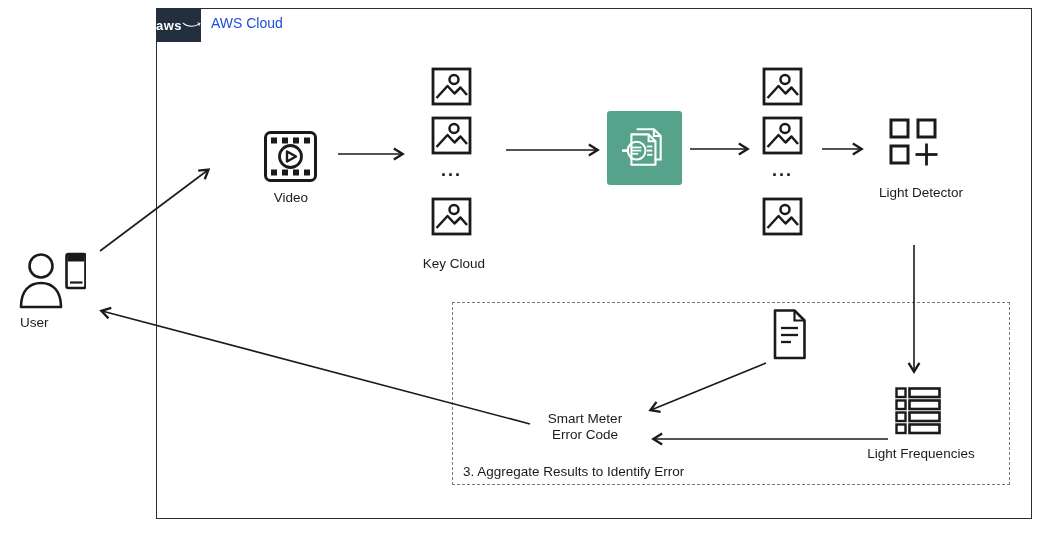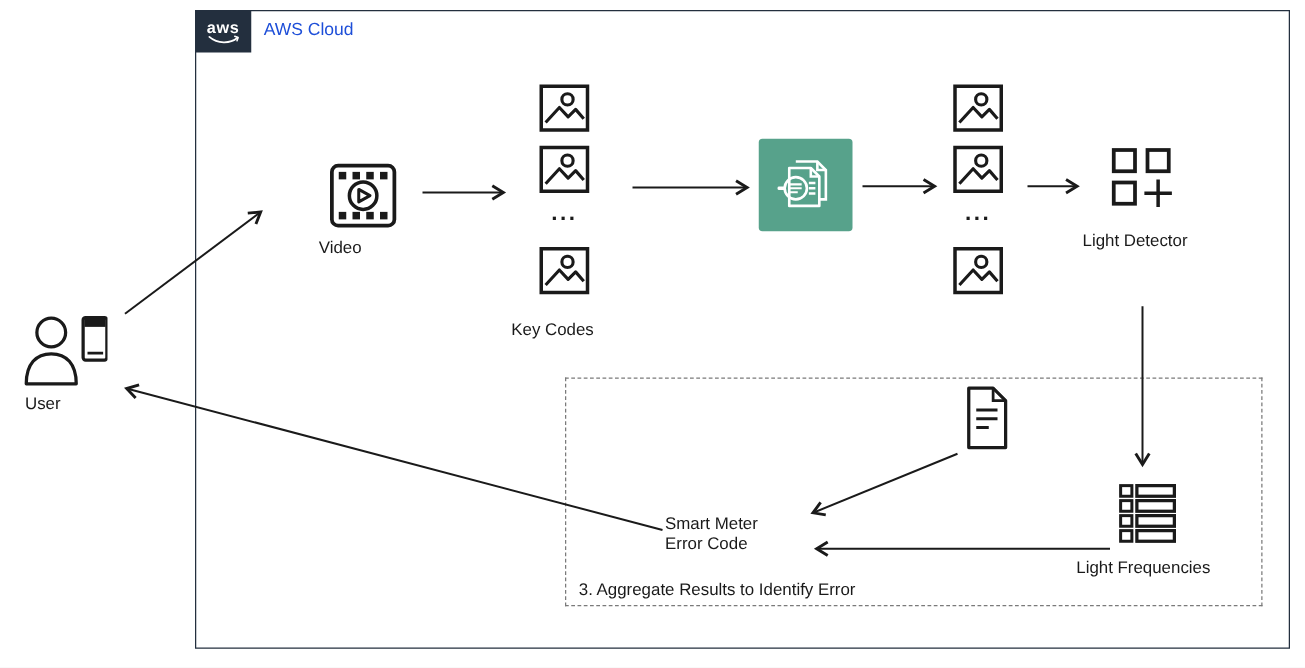--- a/index.html
+++ b/index.html
@@ -3,27 +3,27 @@
 <meta charset="utf-8">
 <style>
   :root{
     --aws-dark:#232F3E; --textract-teal:#57A28B; --ink:#1A1A1A;
     --dashed:#7A7A7A; --background:#FFFFFF;
   }
   *{box-sizing:border-box;margin:0;padding:0}
   body{background:#e8e8e8;font-family:"Liberation Sans",sans-serif}
   .canvas{position:relative;width:1044px;height:534px;background:var(--background,#fff);overflow:hidden}
   .abs{position:absolute}
-  .label{font-size:13.5px;line-height:1.22;color:var(--ink,#1a1a1a);text-align:left}
+  .label{font-size:13.5px;line-height:1.22;color:var(--ink,#1a1a1a);text-align:center}
   .label.left{text-align:left}
   .icon{color:var(--ink,#1a1a1a);display:block}
   
   .aws-frame{left:156px;top:8px;width:876px;height:511px;border:1.5px solid var(--aws-dark,#232f3e)}
   .aws-logo{left:156px;top:8px;width:45px;height:34px;background:var(--aws-dark,#232f3e);
-    display:flex;flex-direction:column;align-items:center;justify-content:center;gap:0}
+    display:flex;flex-direction:row;align-items:center;justify-content:center;gap:0}
   .aws-logo .wordmark{color:#fff;font-size:13px;font-weight:bold;line-height:1;letter-spacing:.5px}
   .aws-title{left:211px;top:15px;font-size:14px;font-weight:500;color:#1d4ed8}
   
   .group{border:1.5px dashed var(--dashed,#7a7a7a)}
   .group .group-label{position:absolute;left:10px;bottom:5px;font-size:13.5px;color:var(--ink);white-space:nowrap}
   .g1{left:188px;top:55px;width:365px;height:233px}
   .g2{left:563px;top:55px;width:443px;height:238px}
   .g3{left:452px;top:302px;width:558px;height:183px}
   
   .textract-tile{left:607px;top:111px;width:75px;height:74px;background:var(--textract-teal,#57a28b);
@@ -87,21 +87,21 @@
     <rect x="2" y="2" width="37" height="35" fill="none" stroke="currentColor" stroke-width="2.8"></rect>
     <circle cx="23" cy="12.5" r="4.5" fill="none" stroke="currentColor" stroke-width="2.5"></circle>
     <path d="M5.5,31 L16.5,19 L23.5,26.5 L29.5,20.5 L36,28" fill="none" stroke="currentColor" stroke-width="2.5" stroke-linejoin="round"></path>
   </svg>
   <div class="abs dots" style="left:431px;top:161px;width:41px">...</div>
   <svg class="abs icon" style="left:431px;top:197px" width="41" height="39" viewBox="0 0 41 39">
     <rect x="2" y="2" width="37" height="35" fill="none" stroke="currentColor" stroke-width="2.8"></rect>
     <circle cx="23" cy="12.5" r="4.5" fill="none" stroke="currentColor" stroke-width="2.5"></circle>
     <path d="M5.5,31 L16.5,19 L23.5,26.5 L29.5,20.5 L36,28" fill="none" stroke="currentColor" stroke-width="2.5" stroke-linejoin="round"></path>
   </svg>
-  <div class="abs label" style="left:409px;top:256px;width:90px">Key Codes</div>
+  <div class="abs label" style="left:409px;top:256px;width:90px">Key Cloud</div>
 
   <div class="abs textract-tile">
     <svg class="icon" width="46" height="46" viewBox="0 0 44 44">
       <path d="M14,4 H30.5 L37,10.5 V33 H31" fill="none" stroke="currentColor" stroke-width="2"></path>
       <path d="M30.5,4 V10.5 H37" fill="none" stroke="currentColor" stroke-width="2"></path>
       <path d="M9,9 H25.5 L32,15.5 V38 H9 Z" fill="none" stroke="currentColor" stroke-width="2" stroke-linejoin="round"></path>
       <path d="M25.5,9 V15.5 H32" fill="none" stroke="currentColor" stroke-width="2"></path>
       <line x1="24" y1="20.5" x2="29" y2="20.5" stroke="currentColor" stroke-width="1.8"></line>
       <line x1="24" y1="24.5" x2="29" y2="24.5" stroke="currentColor" stroke-width="1.8"></line>
       <line x1="24" y1="28.5" x2="29" y2="28.5" stroke="currentColor" stroke-width="1.8"></line>

